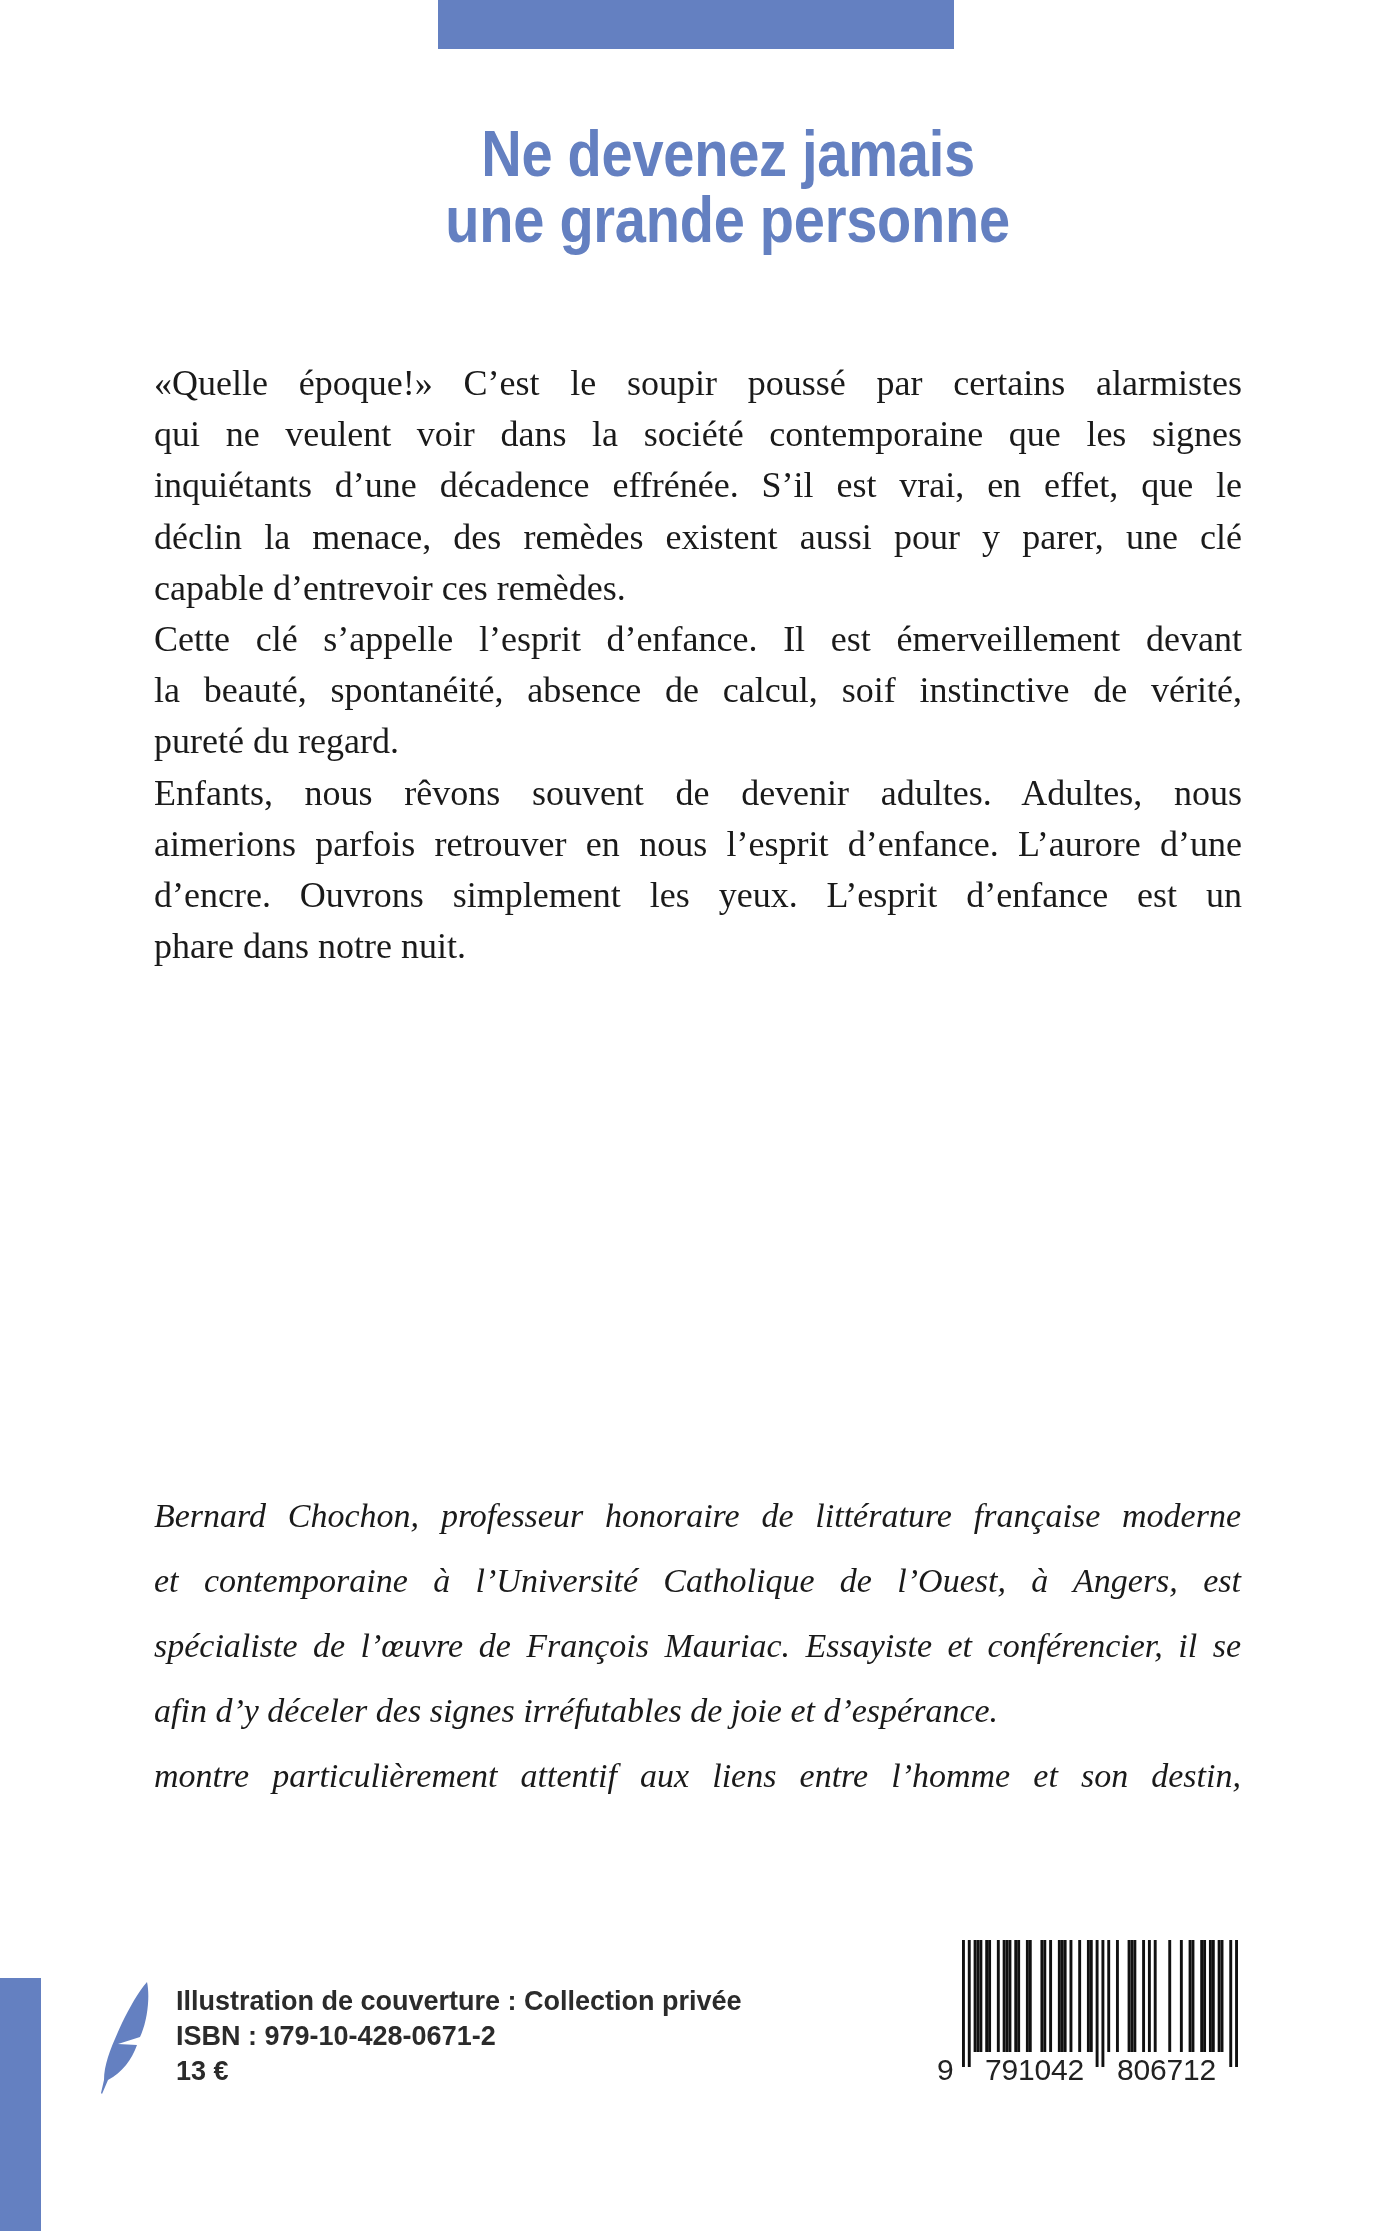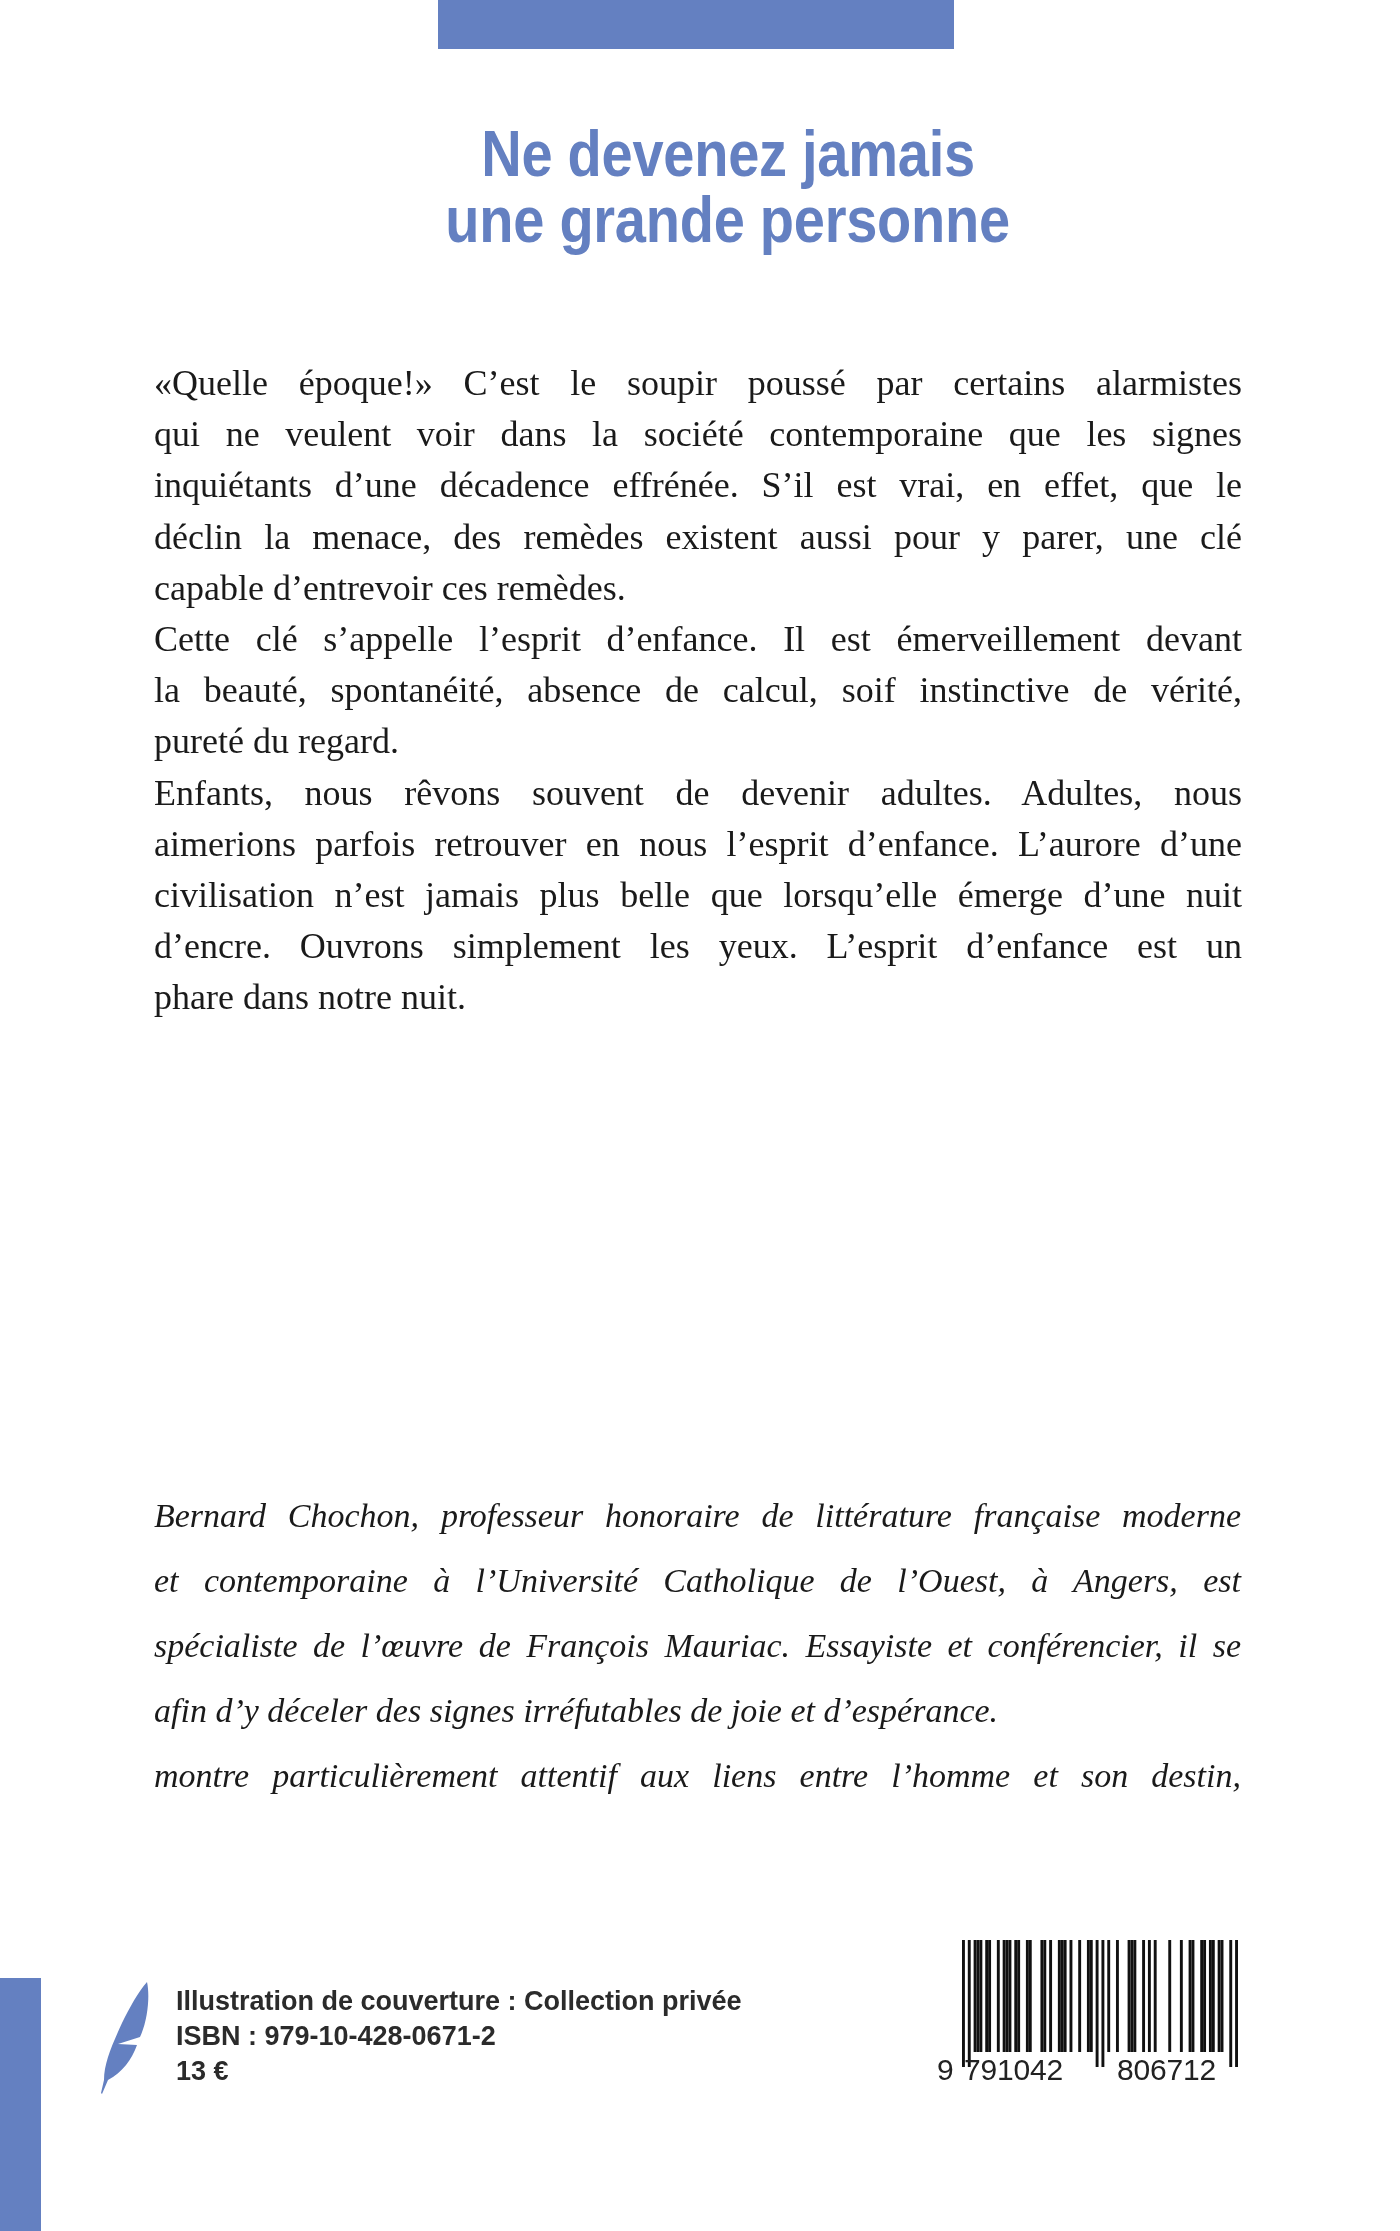--- a/index.html
+++ b/index.html
@@ -39,21 +39,20 @@
   <span class="jline">«Quelle époque!» C’est le soupir poussé par certains alarmistes</span>
   <span class="jline">qui ne veulent voir dans la société contemporaine que les signes</span>
   <span class="jline">inquiétants d’une décadence effrénée. S’il est vrai, en effet, que le</span>
   <span class="jline">déclin la menace, des remèdes existent aussi pour y parer, une clé</span>
   <span class="jline last">capable d’entrevoir ces remèdes.</span>
   <span class="jline">Cette clé s’appelle l’esprit d’enfance. Il est émerveillement devant</span>
   <span class="jline">la beauté, spontanéité, absence de calcul, soif instinctive de vérité,</span>
   <span class="jline last">pureté du regard.</span>
   <span class="jline">Enfants, nous rêvons souvent de devenir adultes. Adultes, nous</span>
   <span class="jline">aimerions parfois retrouver en nous l’esprit d’enfance. L’aurore d’une</span>
-  <span class="jline">civilisation n’est jamais plus belle que lorsqu’elle émerge d’une nuit</span>
   <span class="jline">d’encre. Ouvrons simplement les yeux. L’esprit d’enfance est un</span>
   <span class="jline last">phare dans notre nuit.</span>
 </div>
 
 <div id="bio" class="abs">
   <span class="jline">Bernard Chochon, professeur honoraire de littérature française moderne</span>
   <span class="jline">et contemporaine à l’Université Catholique de l’Ouest, à Angers, est</span>
   <span class="jline">spécialiste de l’œuvre de François Mauriac. Essayiste et conférencier, il se</span>
   <span class="jline last">afin d’y déceler des signes irréfutables de joie et d’espérance.</span>
   <span class="jline">montre particulièrement attentif aux liens entre l’homme et son destin,</span>
@@ -114,14 +113,14 @@
     <rect x="82" y="0" width="1" height="112" fill="#111"></rect>
     <rect x="83" y="0" width="1" height="112" fill="#111"></rect>
     <rect x="85" y="0" width="1" height="112" fill="#111"></rect>
     <rect x="86" y="0" width="1" height="112" fill="#111"></rect>
     <rect x="88" y="0" width="1" height="112" fill="#111"></rect>
     <rect x="89" y="0" width="1" height="112" fill="#111"></rect>
     <rect x="92" y="0" width="1" height="127" fill="#111"></rect>
     <rect x="94" y="0" width="1" height="127" fill="#111"></rect>
   </svg>
 <div class="bc-digit" style="left:937px;">9</div>
-<div class="bc-digit" style="left:964px; letter-spacing:-0.2px;">791042</div>
+<div class="bc-digit" style="left:985px; letter-spacing:-0.2px;">791042</div>
 <div class="bc-digit" style="left:1117px; letter-spacing:-0.2px;">806712</div>
 
 </body></html>

